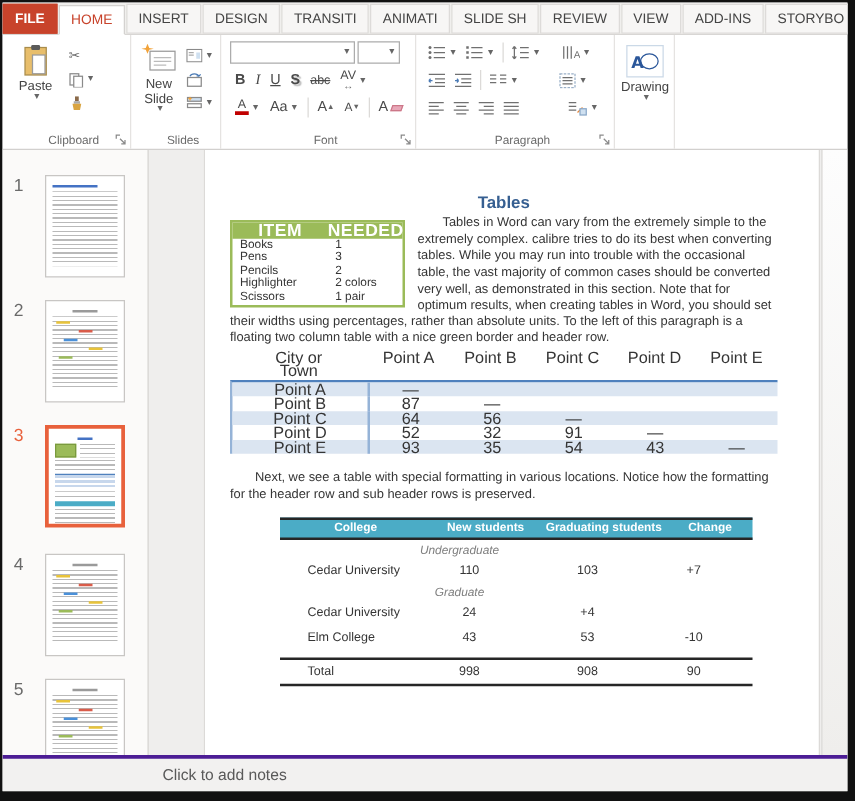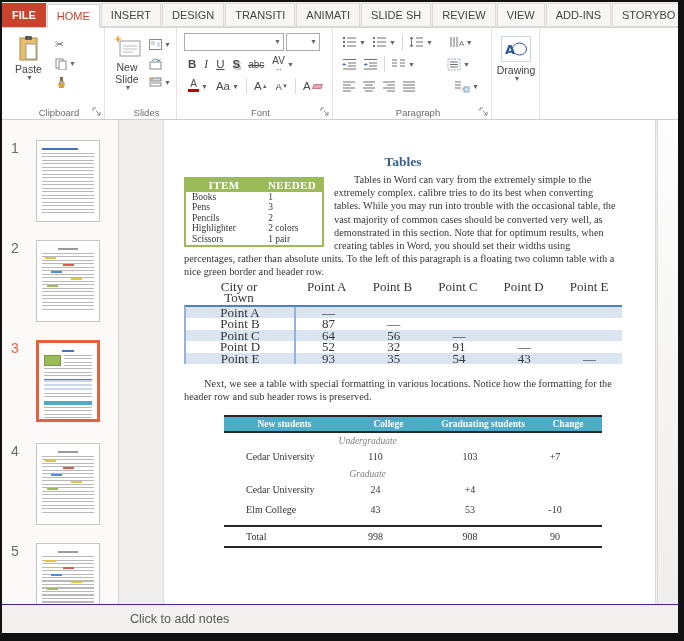--- a/index.html
+++ b/index.html
@@ -77,28 +77,28 @@
   .mc-lines2 { height:6px; margin-bottom:2px; }
   .mc-teal { height:4px; background:#4BACC6; margin-bottom:2px; }
   .mc-lines3 { height:14px; }
 
   #workspace { position:absolute; left:117px; top:0; right:0; height:100%; }
   #slide-canvas { position:absolute; left:44px; top:0; width:493px; height:100%; background:#fff;
     border-left:1px solid #DCDAD8; border-right:1px solid #DCDAD8; overflow:hidden; }
   #v-scrollbar { position:absolute; right:0; top:0; width:21px; height:100%; background:linear-gradient(to bottom,#FDFDFD,#EFEEEC); border-left:1px solid #DCDAD8; }
 
   
-  .doc { padding:0 33px 0 20px; font-family:Liberation Serif, serif; color:#353535; }
+  .doc { padding:0 33px 0 20px; font-family:Liberation Sans, sans-serif; color:#353535; }
   .doc::after { content:""; display:block; clear:both; }
   .slide-title { text-align:center; color:#365F91; font-weight:bold; font-size:13.5px; margin:34px 0 3px; }
   .para { font-size:10.3px; line-height:13.2px; text-indent:20px; text-align:left; }
   .supply { float:left; width:140px; border:2px solid #9BBB59; margin:4px 10px 2px 0; background:#fff; }
   .sup-row { display:grid; grid-template-columns:56% 44%; }
   .sup-row.sup-head { background:#9BBB59; }
-  .sup-head .sup-cell { color:#fff; font-weight:bold; font-size:11px; letter-spacing:.4px; text-align:center; padding:1px 0; }
+  .sup-head .sup-cell { color:#fff; font-weight:bold; font-size:14px; letter-spacing:.4px; text-align:center; padding:1px 0; }
   .sup-cell { font-size:9.5px; line-height:10.6px; padding-left:6px; }
   .dist-table { margin-top:2px; }
   .dist-row { display:grid; grid-template-columns:110px repeat(5,1fr); }
   .dist-cell { text-align:center; font-size:13px; line-height:11.5px; }
   .dist-head { margin-bottom:1px; }
   .dist-head .dist-cell.first { max-width:46px; margin:0 auto; }
   .dist-body { border-top:2px solid #4F81BD; border-left:2px solid #95B3D7; }
   .dist-body .dist-row.shaded { background:#DBE5F1; }
   .dist-body .dist-cell.first { border-right:2px solid #95B3D7; }
   .para3 { margin:13px 0 11px; }
@@ -108,21 +108,21 @@
   .col-head .col-cell { color:#fff; font-weight:bold; font-size:9.5px; line-height:10.5px; text-align:center; padding:2px 2px; }
   .col-section { font-style:italic; color:#7F7F7F; font-size:9.5px; text-align:center; width:76%; padding:3px 0 0; }
   .col-data .col-cell { padding-top:5px; padding-bottom:4px; }
   .col-cell.name { text-align:left; padding-left:22px; }
   .col-cell.num { text-align:center; padding-right:26px; }
   .col-total { border-top:2px solid #262626; border-bottom:2px solid #262626; margin-top:6px; }
   .col-total .col-cell { padding-top:4px; padding-bottom:4px; }
 
   
   #notes-bar { position:absolute; left:0; bottom:0; width:100%; height:29px; background:#F2F1F0;
-    border-top:1px solid #4c1d95; display:flex; align-items:center; }
+    border-top:3px solid #4c1d95; display:flex; align-items:center; }
   #notes-bar span { margin-left:128px; font-size:12.5px; color:#595959; }
 
   svg { display:block; }
 </style>
 </head>
 <body>
 
 <div id="app">
 
   <div id="tab-strip">
@@ -585,22 +585,22 @@
                   <div class="dist-cell">35</div>
                   <div class="dist-cell">54</div>
                   <div class="dist-cell">43</div>
                   <div class="dist-cell">—</div>
                 </div>
               </div>
             </div>
           <p class="para para3">Next, we see a table with special formatting in various locations. Notice how the formatting for the header row and sub header rows is preserved.</p>
           <div class="college">
               <div class="col-row col-head">
+                <div class="col-cell">College</div>
                 <div class="col-cell">New students</div>
-                <div class="col-cell">College</div>
                 <div class="col-cell">Graduating students</div>
                 <div class="col-cell">Change</div>
               </div>
               <div class="col-section">Undergraduate</div>
               <div class="col-row col-data">
                 <div class="col-cell name">Cedar University</div>
                 <div class="col-cell num">110</div>
                 <div class="col-cell num">103</div>
                 <div class="col-cell num">+7</div>
               </div>

